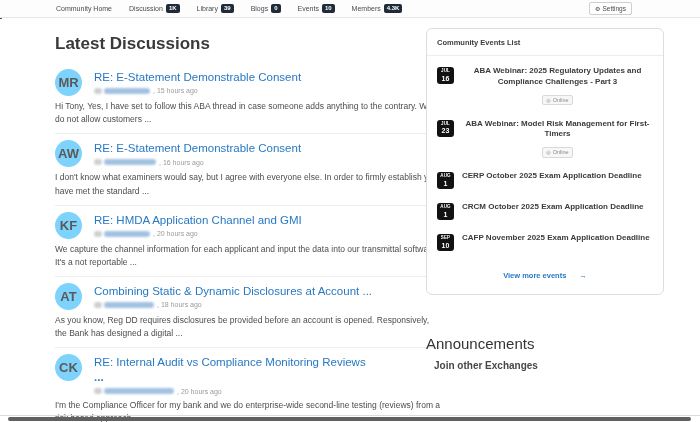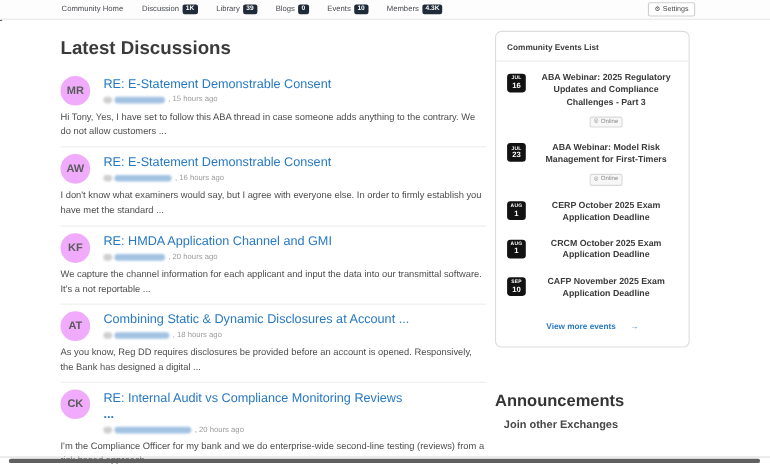--- a/index.html
+++ b/index.html
@@ -24,62 +24,62 @@
     border:1px solid #cfcfcf; border-radius:2px; font-size:6.5px; color:#4a4a4a;
     padding:0 5px; font-family:inherit; cursor:pointer; }
   .gear { font-size:6px; line-height:1; }
 
   
   .discussions { position:absolute; left:55px; top:28px; width:387px; }
   .discussions h1 { font-size:17px; font-weight:bold; color:#3a3a3a; margin:6px 0 9px; }
   .disc-item { padding:6px 0 7px; border-bottom:1px solid #ededed; }
   .disc-item:last-child { border-bottom:none; }
   .disc-head { display:flex; gap:12px; align-items:flex-start; }
-  .avatar { flex:0 0 27px; width:27px; height:27px; border-radius:50%; background:#f0abfc;
-    color:#5a5a5a; font-size:10px; font-weight:bold; display:flex; align-items:center;
+  .avatar { flex:0 0 27px; width:27px; height:27px; border-radius:50%; background:#7dd3fc;
+    color:#5a5a5a; font-size:13px; font-weight:bold; display:flex; align-items:center;
     justify-content:center; }
   .disc-headtext { padding-top:1px; }
   .disc-title { display:block; color:#2779c4; font-size:11.5px; font-weight:normal;
     text-decoration:none; cursor:pointer; line-height:1.25; }
   .title-ellipsis { color:#2779c4; font-size:11.5px; font-weight:bold; line-height:1.3; cursor:pointer; }
   .disc-meta { display:flex; align-items:center; gap:2px; margin-top:3px; }
   .blur { display:inline-block; height:6px; border-radius:3px; filter:blur(1.2px); }
   .blur-gray { width:8px; background:#cfcfcf; }
   .blur-blue { width:50px; background:#a3c2e2; }
   .disc-item:nth-of-type(1) .blur-blue { width:46px; }
   .disc-item:nth-of-type(2) .blur-blue { width:52px; }
   .disc-item:nth-of-type(3) .blur-blue { width:46px; }
   .disc-item:nth-of-type(4) .blur-blue { width:50px; }
   .disc-item:nth-of-type(5) .blur-blue { width:70px; }
   .disc-item:nth-of-type(6) .blur-blue { width:60px; }
   .disc-time { font-size:7px; color:#9b9b9b; margin-left:1px; }
   .disc-preview { font-size:8.5px; color:#4d4d4d; line-height:1.55; margin-top:4px; }
 
   
-  .sidebar { position:absolute; left:450px; top:28px; width:177px; }
+  .sidebar { position:absolute; left:426px; top:28px; width:238px; }
   .events-card { background:#fff; border:1px solid #ddd; border-radius:6px; overflow:hidden; }
   .card-title { font-size:7.5px; font-weight:bold; color:#3c3c3c;
     padding:9px 10px 8px; border-bottom:1px solid #ececec; }
   .card-body { padding:10px 10px 6px;text-align:center; }
   .event { display:flex; gap:8px; margin-bottom:13px; }
   .date-badge { flex:0 0 17px; width:17px; height:17px; background:#121212; color:#fff;
     border-radius:3px; display:flex; flex-direction:column; align-items:center;
     justify-content:center; line-height:1; margin-top:1px; }
   .date-month { font-size:4.5px; font-weight:bold; letter-spacing:.2px; }
   .date-day { font-size:7px; font-weight:bold; margin-top:1px; }
   .event-title { font-size:8px; font-weight:bold; color:#3b3b3b; line-height:1.35; cursor:pointer; }
   .online-badge { display:inline-flex; align-items:center; gap:2px; margin-top:3px;
     font-size:5.5px; color:#8a8a8a; border:1px solid #d9d9d9; background:#f7f7f7;
     border-radius:2px; padding:1px 3px; line-height:1.2; }
   .online-icon { font-size:5px; line-height:1; }
   .view-more { display:inline-flex; align-items:center; gap:13px; color:#2779c4;
     font-size:7.5px; font-weight:bold; text-decoration:none; cursor:pointer; margin:2px 0 8px; }
 
   .announcements { margin-top:14px; }
-  .announcements h2 { font-size:15px; font-weight:bold; color:#343434;margin-top:40px; }
+  .announcements h2 { font-size:15px; font-weight:normal; color:#343434;margin-top:40px; }
   .ann-title { font-size:10px; font-weight:bold; color:#474747; margin:8px 0 0 8px; cursor:pointer; }
 
   
   .scroll-track-line { position:absolute; left:0; right:0; bottom:6px; height:1px; background:#dcdcdc; }
   .hscrollbar { position:absolute; left:8px; right:9px; bottom:1px; height:4.5px;
     background:#606060; border-radius:2px; cursor:pointer; }
 </style>
 </head>
 <body>
 

